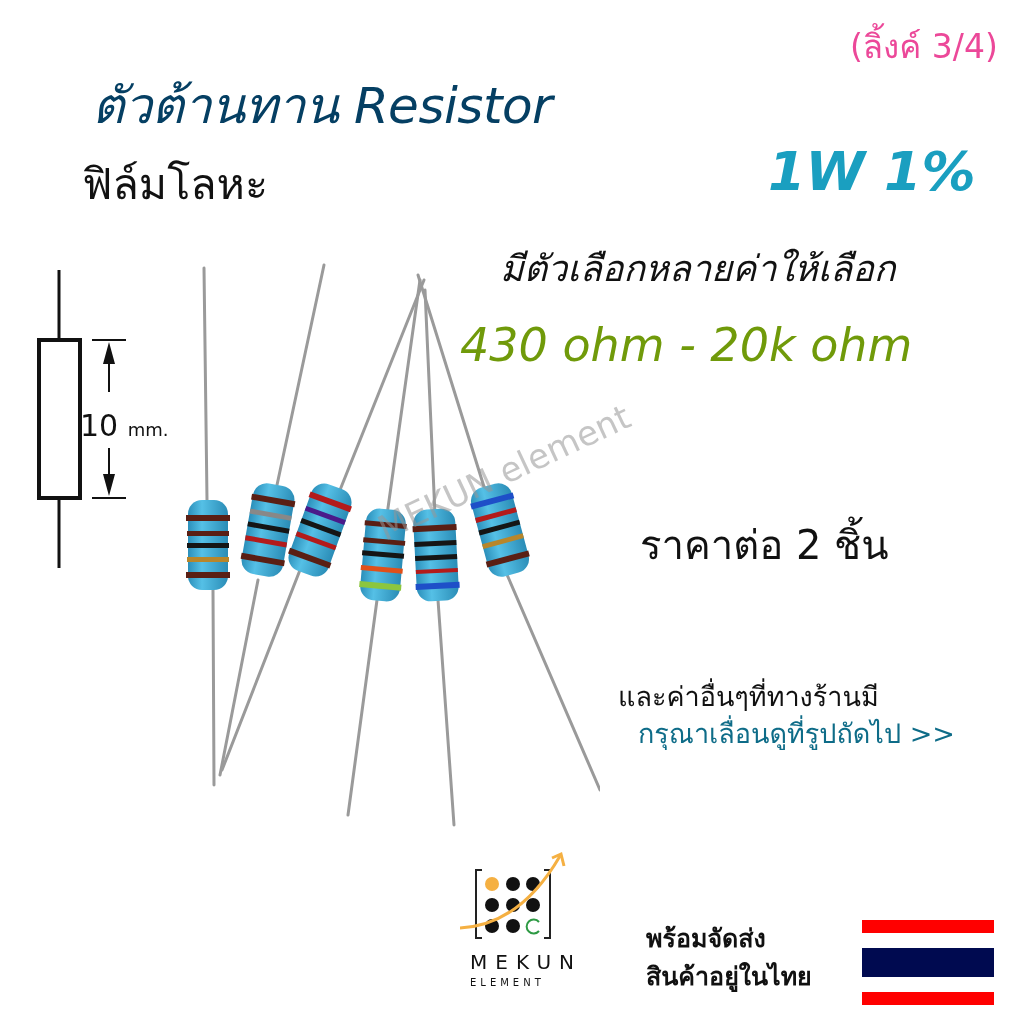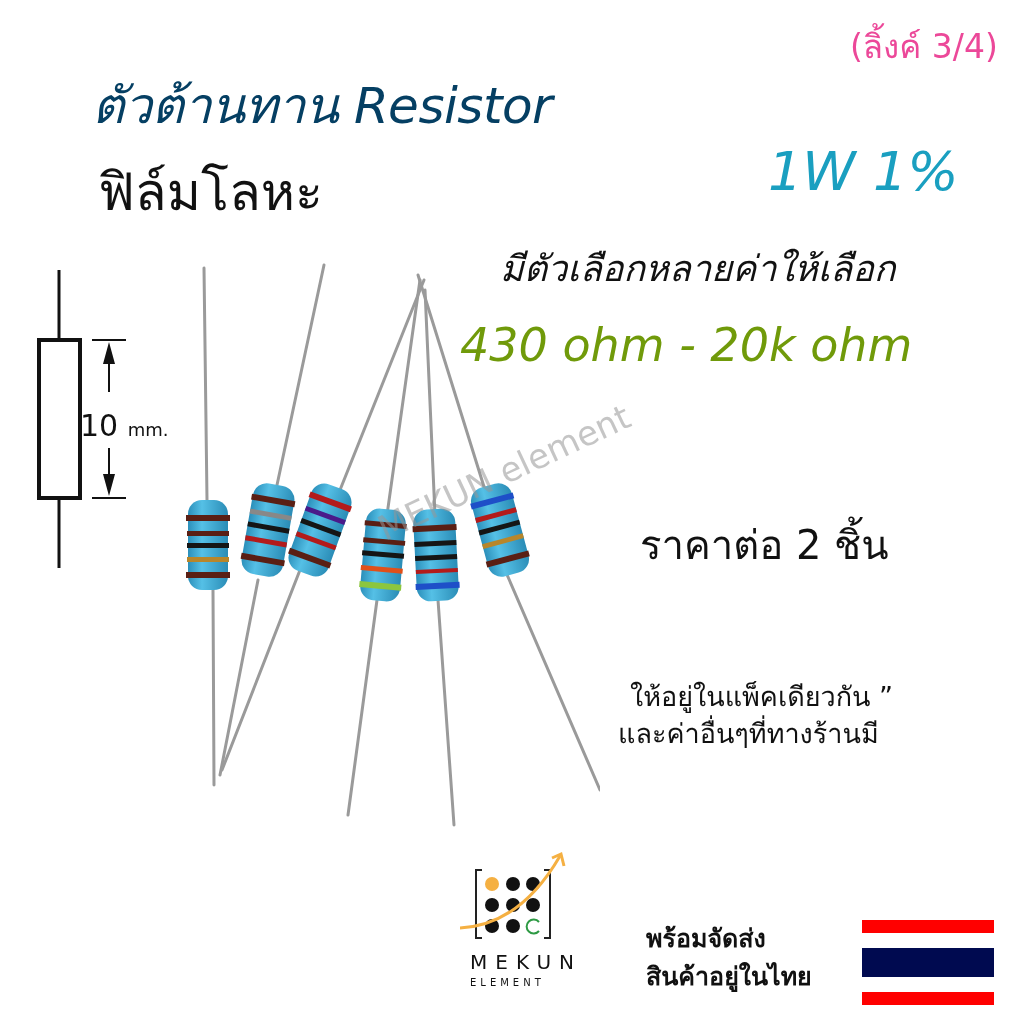--- a/index.html
+++ b/index.html
@@ -2,22 +2,22 @@
 <html><head>
   <meta charset="utf-8">
   <style>
     html, body { margin: 0; padding: 0; background: #ffffff; }
     body { width: 1024px; height: 1024px; position: relative; overflow: hidden;
            font-family: "DejaVu Sans", sans-serif; color: #111; }
     .abs { position: absolute; }
     .title { left: 92px; top: 66px; font-size: 50px; font-style: italic; font-weight: normal;
              color: #053f63; white-space: nowrap; letter-spacing: -0.5px; }
     .link-badge { left: 850px; top: 20px; font-size: 33px; color: #ec4899; white-space: nowrap; }
-    .subtitle { left: 98px; top: 150px; font-size: 52px; color: #111; white-space: nowrap; font-family: Liberation Mono, monospace; }
-    .spec { left: 768px; top: 140px; font-size: 54px; font-style: italic; font-weight: normal;
+    .subtitle { left: 82px; top: 150px; font-size: 43px; color: #111; white-space: nowrap; font-family: Liberation Mono, monospace; }
+    .spec { left: 768px; top: 140px; font-size: 54px; font-style: italic; font-weight: bold;
             color: #1a9fc0; white-space: nowrap; }
     .options { left: 500px; top: 240px; font-size: 36px; font-style: italic; color: #111; white-space: nowrap; text-align: right; }
     .range { left: 460px; top: 300px; font-size: 46px; font-style: italic; color: #709a0a; white-space: nowrap; margin-top: 18px; }
     .price { left: 640px; top: 513px; font-size: 40px; color: #111; white-space: nowrap; }
     .howto { left: 616px; top: 678px; font-size: 27px; line-height: 37px; color: #111; white-space: nowrap; }
     .howto .l2 { padding-left: 14px; }
     .howto .l3 { padding-left: 2px; }
     .howto .l4 { padding-left: 22px; color: #0e6c88; }
     .ship { left: 646px; top: 920px; font-size: 25px; font-weight: bold; line-height: 38px; color: #111; white-space: nowrap; }
     .watermark { left: 380px; top: 510px; font-size: 34px; color: rgba(150,150,150,0.55);
@@ -133,22 +133,22 @@
     <rect x="-21" y="9" width="42" height="5" fill="#b8862a"></rect>
     <rect x="-22" y="27" width="44" height="6" fill="#5a1f14"></rect>
   </g>
 </svg>
 
 <div class="abs watermark">MEKUN element</div>
 
 <div class="abs price">ราคาต่อ 2 ชิ้น</div>
 
 <div class="abs howto">
-  <div class="l2">ให้อยู่ในแพ็คเดียวกัน ”</div>
   <div class="l3">และค่าอื่นๆที่ทางร้านมี</div>
+  <div class="l4">กรุณาเลื่อนดูที่รูปถัดไป &gt;&gt;</div>
 </div>
 
 <svg style="left:460px;top:840px" width="140" height="110" viewBox="0 0 140 110">
   <path d="M22 30 L16 30 L16 98 L22 98" fill="none" stroke="#222" stroke-width="2"></path>
   <path d="M84 30 L90 30 L90 98 L84 98" fill="none" stroke="#222" stroke-width="2"></path>
   <circle cx="32" cy="44" r="7" fill="#f5b042"></circle>
   <circle cx="53" cy="44" r="7" fill="#111"></circle>
   <circle cx="73" cy="44" r="7" fill="#111"></circle>
   <circle cx="32" cy="65" r="7" fill="#111"></circle>
   <circle cx="53" cy="65" r="7" fill="#111"></circle>

